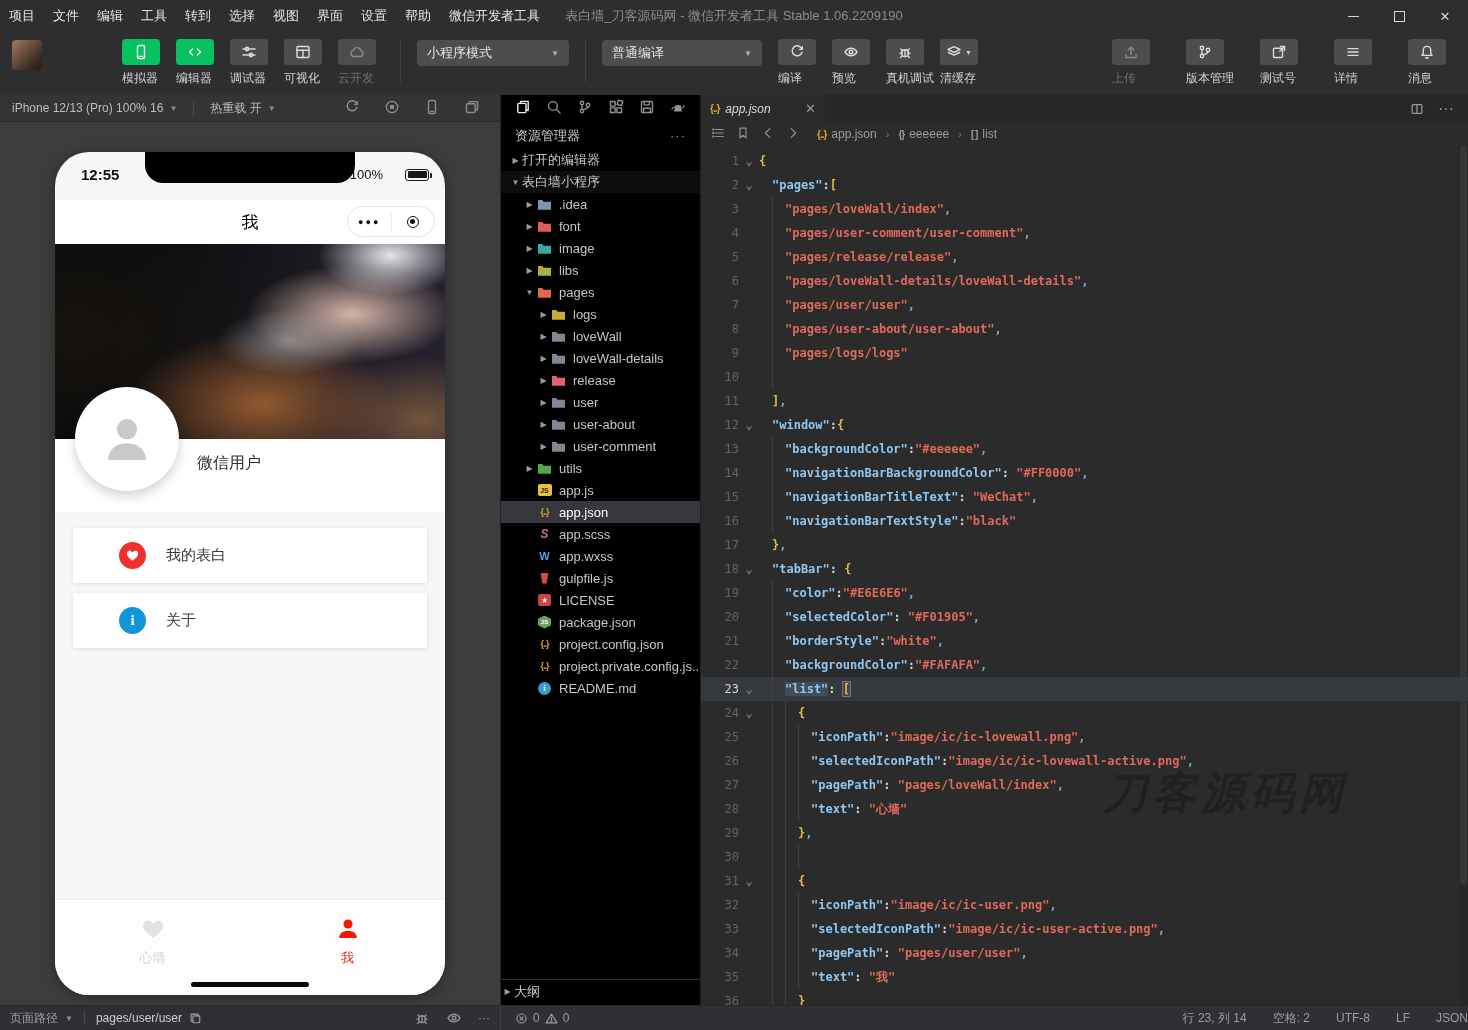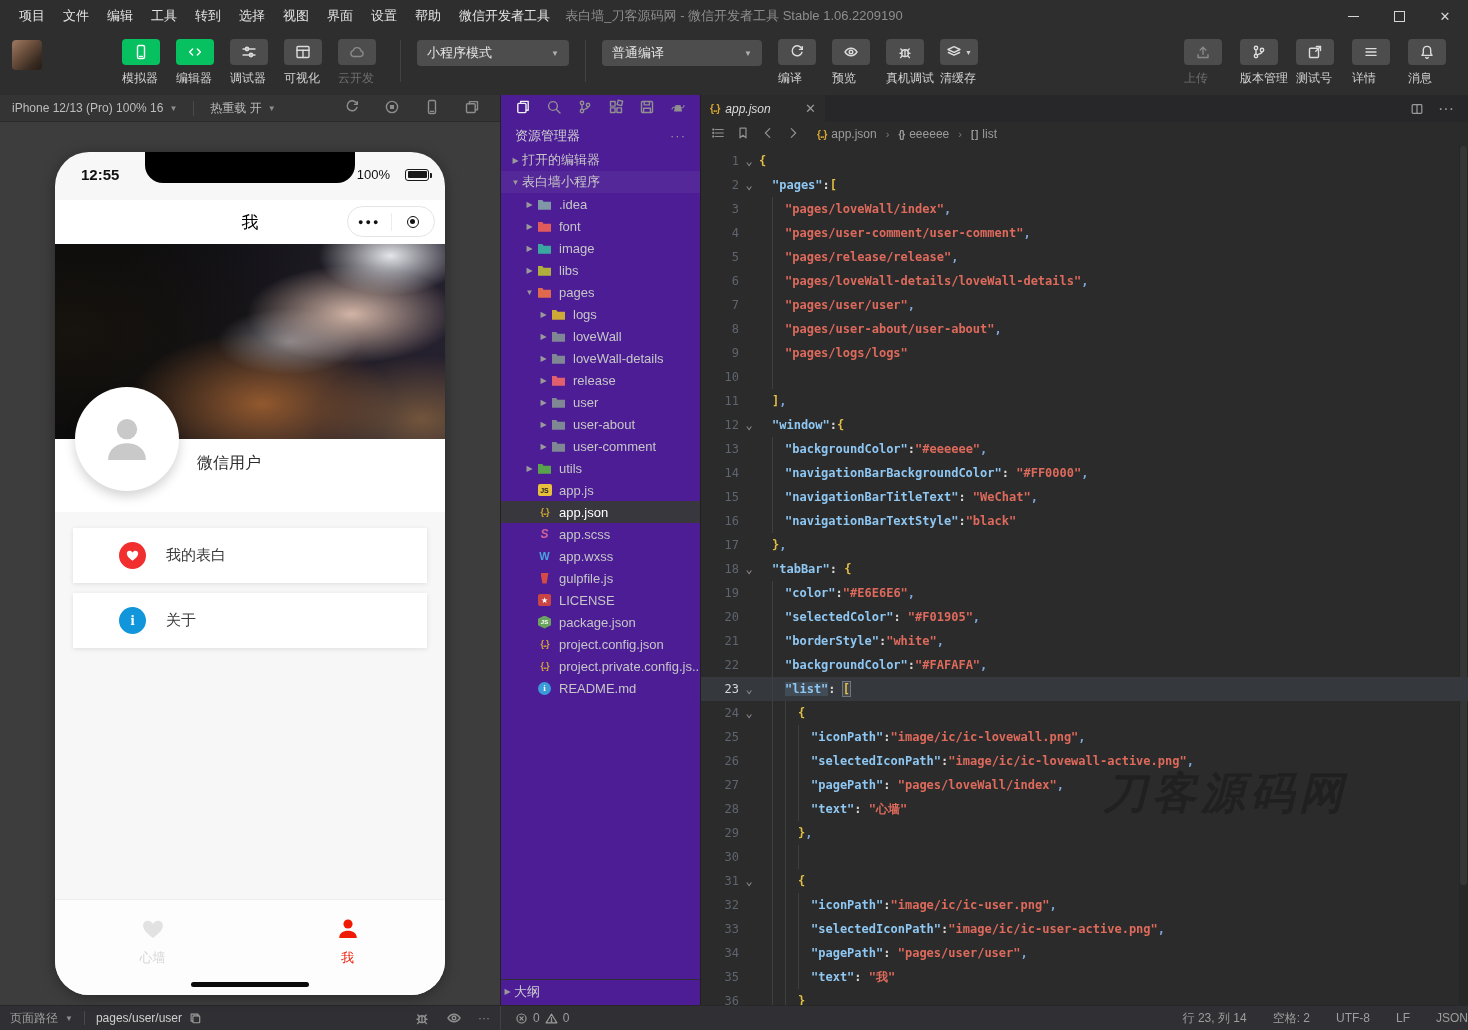--- a/index.html
+++ b/index.html
@@ -1,20 +1,20 @@
 <!DOCTYPE html>
 <html><head>
 <meta charset="utf-8">
 <style>
   html,body{margin:0;padding:0;background:#1e1e1e;}
   *{box-sizing:border-box;user-select:none;}
   .app{width:1468px;height:1030px;background:#2e2e2e;font-family:"Liberation Sans","DejaVu Sans",sans-serif;color:#ccc;position:relative;overflow:hidden;display:flex;flex-direction:column;}
 
   
-  .titlebar{flex:0 0 32px;display:flex;align-items:center;padding-left:10px;position:relative;}
+  .titlebar{flex:0 0 32px;display:flex;align-items:center;position:relative;}
   .menus{display:flex;z-index:2;}
   .menu-item{padding:2px 9px;font-size:13px;color:#e4e4e4;border-radius:3px;cursor:default;white-space:nowrap;}
   .win-title{position:absolute;left:0;right:0;text-align:center;font-size:13px;color:#8d8d8d;}
   .win-controls{margin-left:auto;display:flex;z-index:2;}
   .win-btn{width:46px;height:32px;display:flex;align-items:center;justify-content:center;color:#d6d6d6;font-size:13px;}
   .win-btn .sq{width:11px;height:11px;border:1px solid #d6d6d6;}
   .win-btn .mn{width:11px;height:1px;background:#d6d6d6;display:inline-block;}
 
   
   .toolbar{flex:0 0 63px;display:flex;align-items:flex-start;padding:7px 14px 0 12px;position:relative;}
@@ -23,40 +23,40 @@
   .tbtn-col{display:flex;flex-direction:column;align-items:flex-start;width:46px;}
   .tbtn{width:38px;height:26px;border-radius:4px;background:#4d4d4d;color:#dcdcdc;display:flex;align-items:center;justify-content:center;}
   .tbtn.green{background:#07c160;color:#fff;}
   .tbtn.dis{color:#8a8a8a;}
   .tbtn-label{font-size:12px;color:#d2d2d2;margin-top:5px;white-space:nowrap;}
   .tbtn-col.dis .tbtn-label{color:#6f6f6f;}
   .tb-sep{width:1px;height:42px;background:#424242;margin:1px 16px 0;}
   .dropdown{height:26px;background:#4d4d4d;border-radius:4px;display:flex;align-items:center;padding:0 10px;font-size:13px;color:#e5e5e5;margin-top:1px;}
   .dd-caret{margin-left:auto;color:#b0b0b0;font-size:8px;padding-left:14px;}
   .actions{display:flex;gap:8px;margin-left:16px;}
-  .right-actions{margin-left:auto;display:flex;gap:10px;}
+  .right-actions{margin-left:auto;display:flex;gap:28px;}
   .icon{display:inline-flex;align-items:center;justify-content:center;}
   .icon svg{display:block;}
   .mini-caret{font-size:7px;margin-left:3px;color:#cfcfcf;}
 
   
   .main{flex:1;display:flex;min-height:0;}
 
   
   .sim-panel{width:500px;flex:0 0 500px;background:#3d3d3d;display:flex;flex-direction:column;}
   .sim-toolbar{flex:0 0 27px;background:#343434;border-bottom:1px solid #2b2b2b;display:flex;align-items:center;padding:0 12px;font-size:12px;color:#bdbdbd;gap:6px;}
   .sim-sep{width:1px;height:15px;background:#4a4a4a;margin:0 10px;}
   .sim-icons{margin-left:auto;display:flex;gap:24px;color:#8d8d8d;padding-right:8px;}
   .sim-body{flex:1;position:relative;}
 
   .phone{position:absolute;left:55px;top:30px;width:390px;height:843px;background:#f7f7f7;border-radius:34px;overflow:hidden;box-shadow:0 2px 14px rgba(0,0,0,.35);}
   .p-status{height:48px;position:relative;color:#111;}
   .p-time{position:absolute;left:26px;top:14px;font-size:15px;font-weight:700;color:#111;}
   .p-notch{position:absolute;left:50%;transform:translateX(-50%);top:0;width:210px;height:31px;background:#000;border-radius:0 0 18px 18px;}
-  .p-batt-wrap{position:absolute;right:16px;top:15px;display:flex;align-items:center;gap:15px;font-size:13px;color:#111;}
+  .p-batt-wrap{position:absolute;right:16px;top:15px;display:flex;align-items:center;gap:22px;font-size:13px;color:#111;}
   .p-batt{width:24px;height:12px;border:1.5px solid #1a1a1a;border-radius:3px;position:relative;}
   .p-batt::before{content:"";position:absolute;inset:1.5px;background:#1a1a1a;border-radius:1px;}
   .p-batt::after{content:"";position:absolute;right:-4px;top:3px;width:2px;height:5px;background:#1a1a1a;border-radius:0 1px 1px 0;}
   .p-nav{height:44px;background:#fff;position:relative;display:flex;align-items:center;justify-content:center;}
   .p-nav-title{font-size:17px;color:#000;}
   .p-capsule{position:absolute;right:10px;top:6px;width:88px;height:31px;border:1px solid #e4e4e4;border-radius:16px;background:#fff;display:flex;align-items:center;}
   .p-cap-dots{flex:1;text-align:center;color:#111;font-size:9px;letter-spacing:2px;font-weight:700;}
   .p-cap-div{width:1px;height:18px;background:#ececec;}
   .p-cap-target{flex:1;display:flex;align-items:center;justify-content:center;}
   .p-cap-ring{width:12px;height:12px;border:1.5px solid #111;border-radius:50%;display:flex;align-items:center;justify-content:center;}
@@ -76,21 +76,21 @@
   .p-cells{padding:16px 18px 0;display:flex;flex-direction:column;gap:10px;background:#f7f7f7;}
   .p-cell{height:55px;background:#fff;box-shadow:0 1px 5px rgba(0,0,0,.10);display:flex;align-items:center;padding-left:46px;gap:20px;}
   .p-cell-ic{width:27px;height:27px;border-radius:50%;display:flex;align-items:center;justify-content:center;color:#fff;}
   .p-cell-label{font-size:15px;color:#3a3a3a;}
   .p-tabbar{position:absolute;left:0;right:0;bottom:0;height:96px;background:#fdfdfd;border-top:1px solid #eee;display:flex;}
   .p-tab{flex:1;display:flex;flex-direction:column;align-items:center;padding-top:16px;gap:3px;}
   .p-tab-label{font-size:13px;}
   .p-homebar{position:absolute;left:50%;transform:translateX(-50%);bottom:8px;width:118px;height:5px;border-radius:3px;background:#0a0a0a;}
 
   
-  .explorer{width:200px;flex:0 0 200px;background:#4c1d95;display:flex;flex-direction:column;font-size:13px;border-left:1px solid #222;}
+  .explorer{width:200px;flex:0 0 200px;background:#000000;display:flex;flex-direction:column;font-size:13px;border-left:1px solid #222;}
   .activity-row{flex:0 0 27px;display:flex;align-items:center;justify-content:space-between;padding:0 14px;color:#909090;}
   .activity-row .act{color:#909090;}
   .activity-row .act.on{color:#efefef;}
   .exp-header{flex:0 0 27px;display:flex;align-items:center;padding:0 14px;color:#d0d0d0;}
   .exp-more{margin-left:auto;color:#9a9a9a;letter-spacing:1px;}
   .tree{flex:1;overflow:hidden;}
   .titem{height:22px;display:flex;align-items:center;color:#c6c6c6;white-space:nowrap;}
   .titem.hl{background:rgba(255,255,255,.05);}
   .titem.sel{background:#37373d;color:#fff;}
   .caret{width:13px;flex:0 0 13px;font-size:8px;color:#9a9a9a;text-align:center;}

